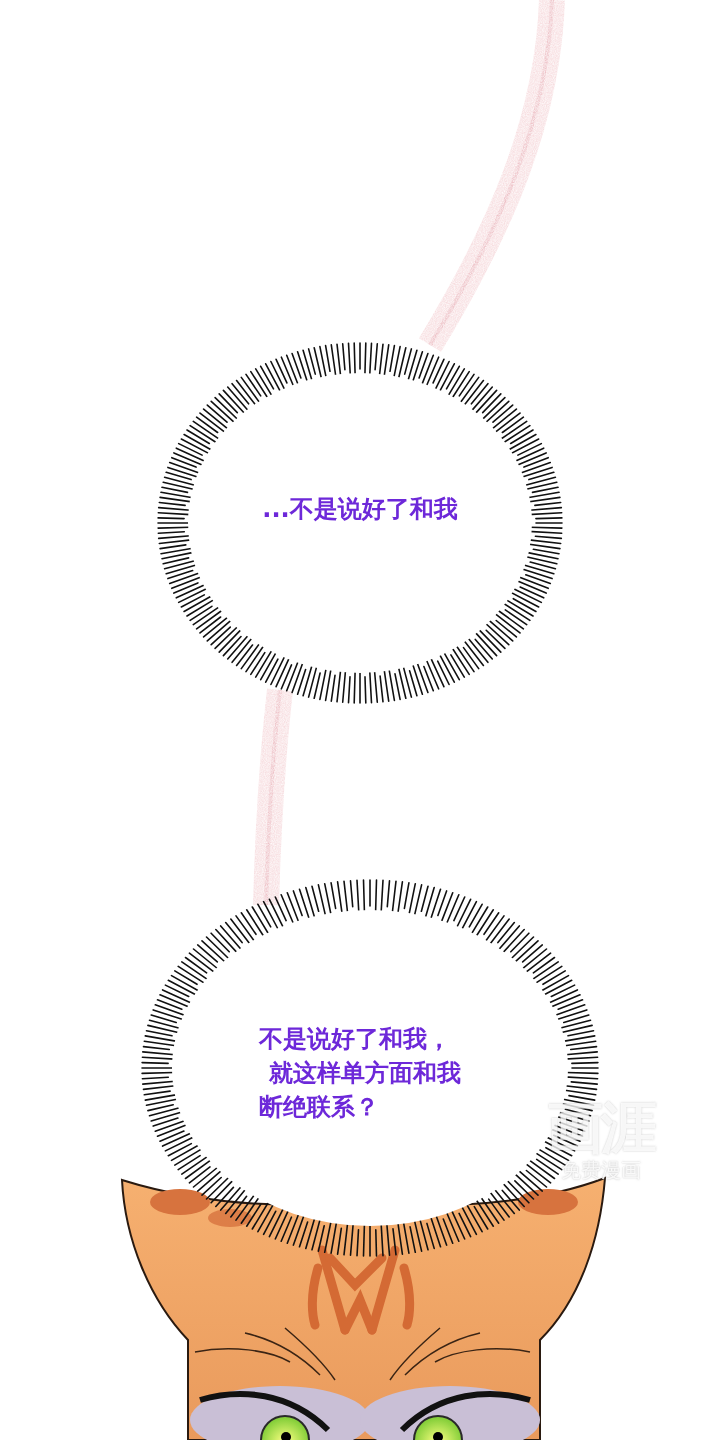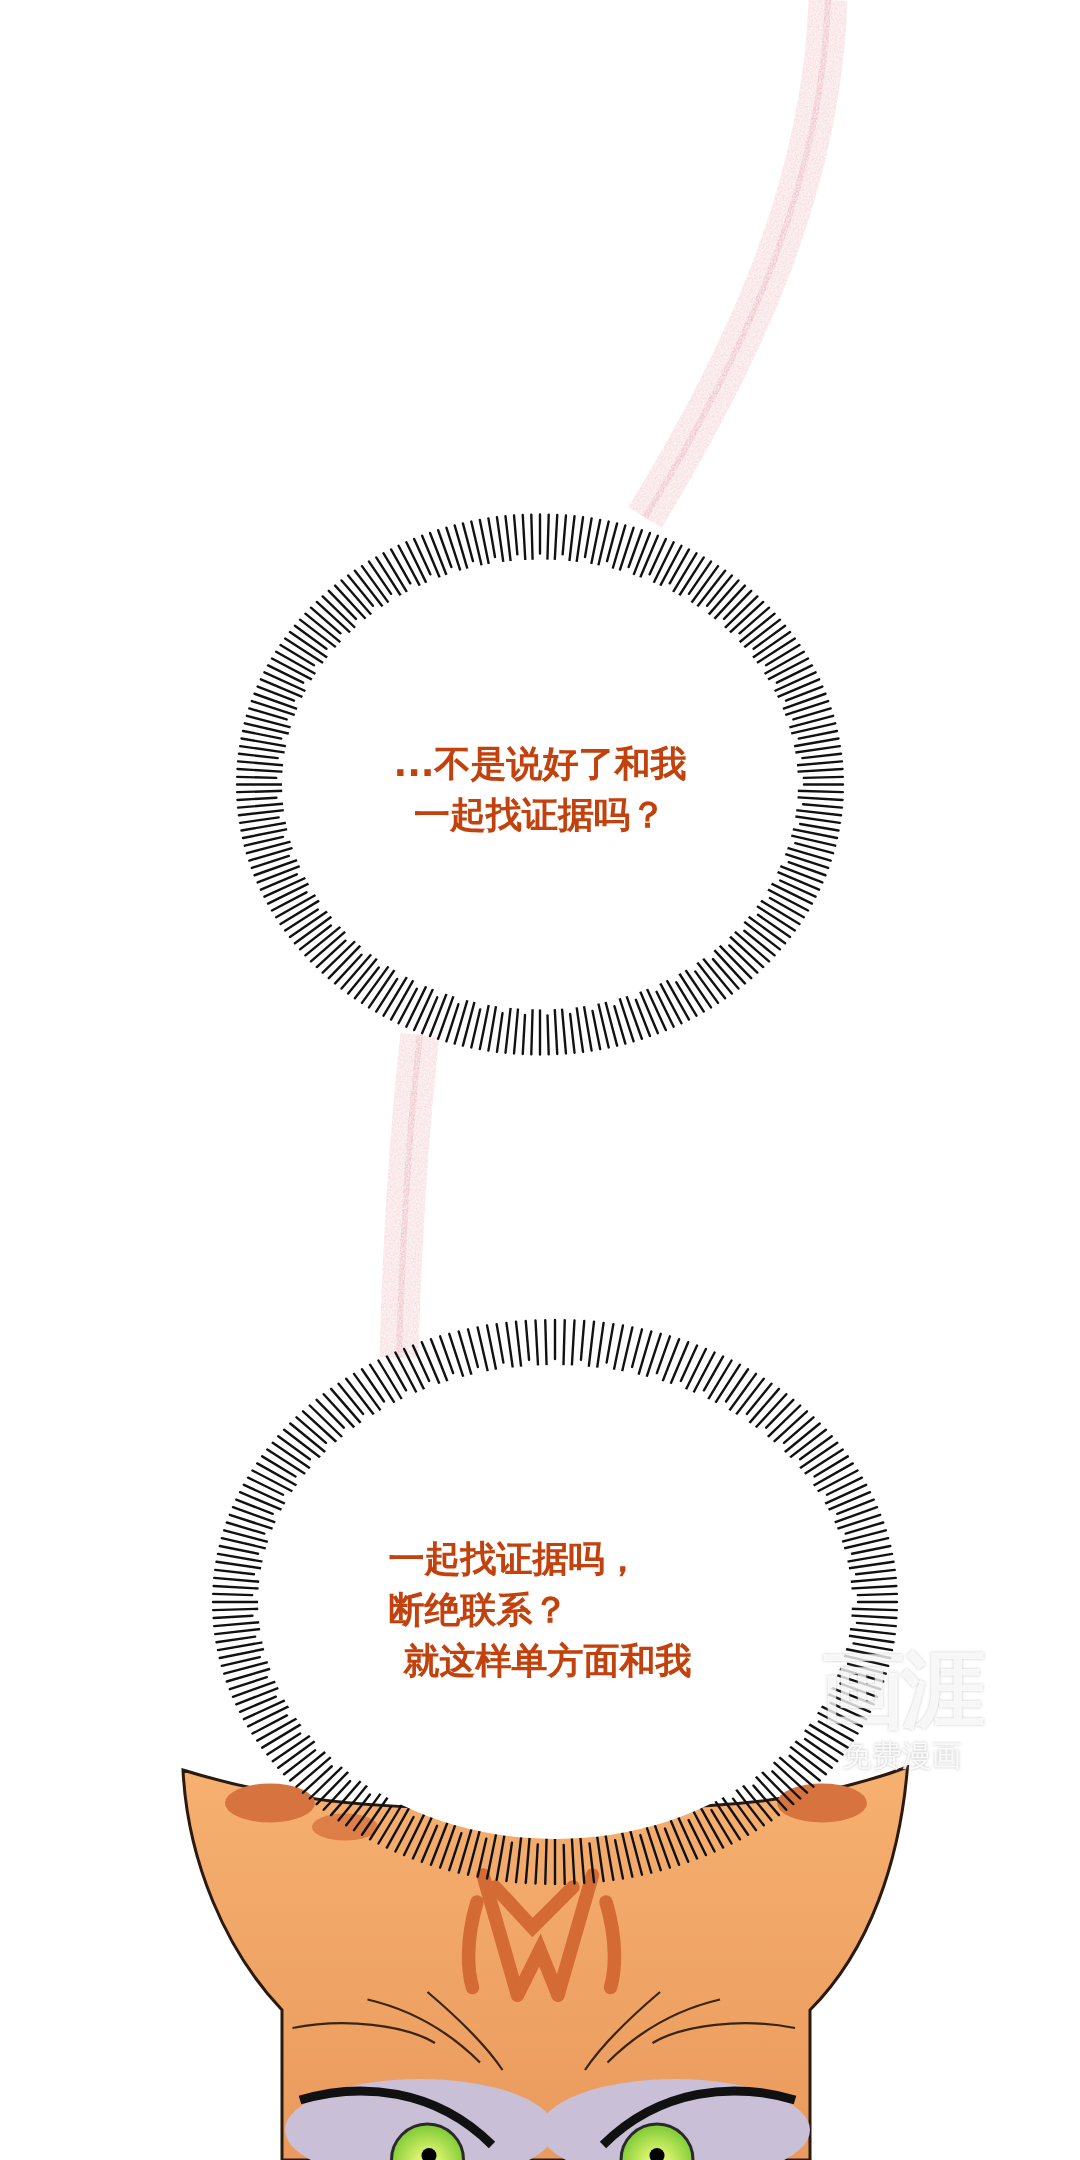--- a/index.html
+++ b/index.html
@@ -1,19 +1,19 @@
 <!DOCTYPE html>
 <html><head>
   <meta charset="utf-8">
   <style>
     html, body { margin: 0; padding: 0; background: #ffffff; }
     body { width: 720px; height: 1440px; position: relative; overflow: hidden; font-family: "DejaVu Sans", sans-serif; }
     .layer { position: absolute; left: 0; top: 0; width: 720px; height: 1440px; }
     .bubble-text {
-      position: absolute; color: #c2410c; font-weight: bold; font-size: 24px;
+      position: absolute; color: #6d28d9; font-weight: bold; font-size: 24px;
       line-height: 34px; text-align: center; white-space: nowrap;
       font-family: "DejaVu Sans", sans-serif;
     }
     .bubble-text .line { display: block; }
     .watermark {
       position: absolute; left: 536px; top: 1100px; width: 130px; text-align: center;
       color: rgba(255,255,255,0.85); text-shadow: 0 0 2px rgba(160,160,160,0.7);
     }
     .watermark .logo { font-size: 56px; font-weight: bold; letter-spacing: -2px; line-height: 56px; opacity: 0.85; }
     .watermark .sub { font-size: 20px; line-height: 28px; }
@@ -98,25 +98,24 @@
       <ellipse cx="360" cy="523" rx="172" ry="150" fill="#fff"></ellipse>
     </g>
     <g>
       <path d="M572.0 1068.0L598.0 1068.0M565.9 1072.5L597.9 1073.4M559.7 1076.6L597.6 1078.7M571.3 1081.9L597.2 1084.1M564.7 1085.8L596.5 1089.4M558.1 1089.3L595.7 1094.8M569.0 1095.6L594.7 1100.1M562.1 1099.0L593.5 1105.3M555.1 1102.0L592.1 1110.6M565.4 1109.2L590.5 1115.8M558.1 1112.0L588.8 1121.0M550.7 1114.4L586.8 1126.1M560.3 1122.4L584.7 1131.2M552.6 1124.6L582.5 1136.2M545.0 1126.4L580.0 1141.2M553.7 1135.3L577.4 1146.1M545.9 1136.8L574.6 1150.9M538.0 1138.0L571.7 1155.7M545.9 1147.7L568.5 1160.4M537.8 1148.6L565.2 1165.1M529.8 1149.1L561.8 1169.6M536.7 1159.4L558.2 1174.1M528.6 1159.7L554.5 1178.5M520.5 1159.6L550.6 1182.8M526.4 1170.5L546.5 1187.0M518.1 1170.2L542.3 1191.1M510.0 1169.4L538.0 1195.1M514.9 1180.9L533.5 1199.0M506.6 1179.9L528.9 1202.8M498.5 1178.5L524.2 1206.5M502.3 1190.4L519.3 1210.1M494.1 1188.8L514.3 1213.5M486.0 1186.8L509.2 1216.9M488.7 1199.1L504.0 1220.1M480.6 1196.8L498.7 1223.2M472.7 1194.2L493.3 1226.2M474.3 1206.7L487.7 1229.0M466.4 1203.8L482.1 1231.7M458.7 1200.7L476.4 1234.3M459.1 1213.4L470.6 1236.7M451.4 1209.9L464.7 1239.0M444.0 1206.2L458.8 1241.2M443.3 1219.0L452.7 1243.2M435.9 1214.9L446.6 1245.1M428.7 1210.7L440.5 1246.8M426.9 1223.4L434.2 1248.4M419.8 1218.9L428.0 1249.8M413.0 1214.1L421.6 1251.1M410.1 1226.8L415.3 1252.3M403.4 1221.7L408.9 1253.2M397.0 1216.5L402.4 1254.1M393.0 1228.9L396.0 1254.8M386.8 1223.4L389.5 1255.3M380.8 1217.8L383.0 1255.7M375.8 1229.9L376.5 1255.9M370.0 1224.0L370.0 1256.0M364.6 1217.9L363.5 1255.9M358.5 1229.7L357.0 1255.7M353.2 1223.4L350.5 1255.3M348.3 1217.0L344.0 1254.8M341.3 1228.4L337.6 1254.1M336.6 1221.7L331.1 1253.2M332.3 1215.0L324.7 1252.3M324.2 1225.8L318.4 1251.1M320.2 1218.9L312.0 1249.8M316.5 1211.9L305.8 1248.4M307.6 1222.1L299.5 1246.8M304.1 1214.9L293.4 1245.1M301.1 1207.8L287.3 1243.2M291.4 1217.2L281.2 1241.2M288.6 1209.9L275.3 1239.0M286.2 1202.6L269.4 1236.7M275.7 1211.3L263.6 1234.3M273.6 1203.8L257.9 1231.7M271.9 1196.5L252.3 1229.0M260.8 1204.3L246.7 1226.2M259.4 1196.8L241.3 1223.2M258.3 1189.4L236.0 1220.1M246.6 1196.3L230.8 1216.9M245.9 1188.8L225.7 1213.5M245.6 1181.4L220.7 1210.1M233.4 1187.4L215.8 1206.5M233.4 1179.9L211.1 1202.8M233.7 1172.5L206.5 1199.0M221.2 1177.5L202.0 1195.1M221.9 1170.2L197.7 1191.1M222.9 1163.0L193.5 1187.0M210.0 1166.9L189.4 1182.8M211.4 1159.7L185.5 1178.5M213.2 1152.7L181.8 1174.1M200.1 1155.6L178.2 1169.6M202.2 1148.6L174.8 1165.1M204.6 1141.8L171.5 1160.4M191.3 1143.6L168.3 1155.7M194.1 1136.8L165.4 1150.9M197.2 1130.3L162.6 1146.1M183.9 1131.1L160.0 1141.2M187.4 1124.6L157.5 1136.2M191.0 1118.4L155.3 1131.2M177.9 1118.1L153.2 1126.1M181.9 1112.0L151.2 1121.0M186.2 1106.1L149.5 1115.8M173.2 1104.7L147.9 1110.6M177.9 1099.0L146.5 1105.3M182.8 1093.6L145.3 1100.1M170.1 1091.1L144.3 1094.8M175.3 1085.8L143.5 1089.4M180.7 1080.8L142.8 1084.1M168.3 1077.2L142.4 1078.7M174.1 1072.5L142.1 1073.4M180.0 1068.0L142.0 1068.0M168.1 1063.4L142.1 1062.6M174.3 1059.1L142.4 1057.3M180.7 1055.2L142.8 1051.9M169.3 1049.5L143.5 1046.6M176.0 1045.8L144.3 1041.2M182.8 1042.4L145.3 1035.9M172.0 1035.8L146.5 1030.7M179.1 1032.7L147.9 1025.4M186.2 1029.9L149.5 1020.2M176.2 1022.4L151.2 1015.0M183.6 1019.8L153.2 1009.9M191.0 1017.6L155.3 1004.8M181.8 1009.2L157.5 999.8M189.5 1007.3L160.0 994.8M197.2 1005.7L162.6 989.9M188.7 996.5L165.4 985.1M196.7 995.2L168.3 980.3M204.6 994.2L171.5 975.6M197.0 984.3L174.8 970.9M205.1 983.7L178.2 966.4M213.2 983.3L181.8 961.9M206.6 972.8L185.5 957.5M214.8 972.7L189.4 953.2M222.9 973.0L193.5 949.0M217.3 961.9L197.7 944.9M225.6 962.5L202.0 940.9M233.7 963.5L206.5 937.0M229.2 951.8L211.1 933.2M237.5 953.1L215.8 929.5M245.6 954.6L220.7 925.9M242.1 942.6L225.7 922.5M250.3 944.5L230.8 919.1M258.3 946.6L236.0 915.9M256.0 934.3L241.3 912.8M264.0 936.8L246.7 909.8M271.9 939.5L252.3 907.0M270.7 926.9L257.9 904.3M278.5 930.0L263.6 901.7M286.2 933.4L269.4 899.3M286.1 920.6L275.3 897.0M293.7 924.3L281.2 894.8M301.1 928.2L287.3 892.8M302.1 915.4L293.4 890.9M309.4 919.6L299.5 889.2M316.5 924.1L305.8 887.6M318.6 911.3L312.0 886.2M325.6 916.1L318.4 884.9M332.3 921.0L324.7 883.7M335.6 908.4L331.1 882.8M342.1 913.6L337.6 881.9M348.3 919.0L344.0 881.2M352.7 906.6L350.5 880.7M358.8 912.3L357.0 880.3M364.6 918.1L363.5 880.1M370.0 906.0L370.0 880.0M375.6 912.1L376.5 880.1M380.8 918.2L383.0 880.3M387.3 906.6L389.5 880.7M392.3 913.0L396.0 881.2M397.0 919.5L402.4 881.9M404.4 908.4L408.9 882.8M408.9 915.1L415.3 883.7M413.0 921.9L421.6 884.9M421.4 911.3L428.0 886.2M425.2 918.3L434.2 887.6M428.7 925.3L440.5 889.2M437.9 915.4L446.6 890.9M441.1 922.6L452.7 892.8M444.0 929.8L458.8 894.8M453.9 920.6L464.7 897.0M456.5 928.0L470.6 899.3M458.7 935.3L476.4 901.7M469.3 926.9L482.1 904.3M471.2 934.4L487.7 907.0M472.7 941.8L493.3 909.8M484.0 934.3L498.7 912.8M485.2 941.8L504.0 915.9M486.0 949.2L509.2 919.1M497.9 942.6L514.3 922.5M498.4 950.1L519.3 925.9M498.5 957.5L524.2 929.5M510.8 951.8L528.9 933.2M510.6 959.3L533.5 937.0M510.0 966.6L538.0 940.9M522.7 961.9L542.3 944.9M521.7 969.3L546.5 949.0M520.5 976.4L550.6 953.2M533.4 972.8L554.5 957.5M531.8 979.9L558.2 961.9M529.8 986.9L561.8 966.4M543.0 984.3L565.2 970.9M540.7 991.3L568.5 975.6M538.0 998.0L571.7 980.3M551.3 996.5L574.6 985.1M548.3 1003.2L577.4 989.9M545.0 1009.6L580.0 994.8M558.2 1009.2L582.5 999.8M554.6 1015.6L584.7 1004.8M550.7 1021.6L586.8 1009.9M563.8 1022.4L588.8 1015.0M559.6 1028.3L590.5 1020.2M555.1 1034.0L592.1 1025.4M568.0 1035.8L593.5 1030.7M563.1 1041.4L594.7 1035.9M558.1 1046.7L595.7 1041.2M570.7 1049.5L596.5 1046.6M565.3 1054.7L597.2 1051.9M559.7 1059.4L597.6 1057.3M571.9 1063.4L597.9 1062.6" stroke="#111" stroke-width="1.6" stroke-linecap="round"></path>
       <ellipse cx="370" cy="1068" rx="198" ry="158" fill="#fff"></ellipse>
     </g>
   </svg>
 
 <div class="bubble-text" style="left:210px; top:492px; width:300px;">
   <span class="line">...不是说好了和我</span>
-  <span class="line">一起找证据吗？</span>
 </div>
 
 <div class="bubble-text" style="left:215px; top:1022px; width:300px;">
-  <span class="line" style="text-align:left; padding-left:44px;">一起找证据吗，</span>
+  <span class="line" style="text-align:left; padding-left:44px;">不是说好了和我，</span>
+  <span class="line">就这样单方面和我</span>
   <span class="line" style="text-align:left; padding-left:44px;">断绝联系？</span>
-  <span class="line">就这样单方面和我</span>
 </div>
 
 <div class="watermark">
   <div class="logo">画涯</div>
   <div class="sub">免费漫画</div>
 </div>
 
 </body></html>

